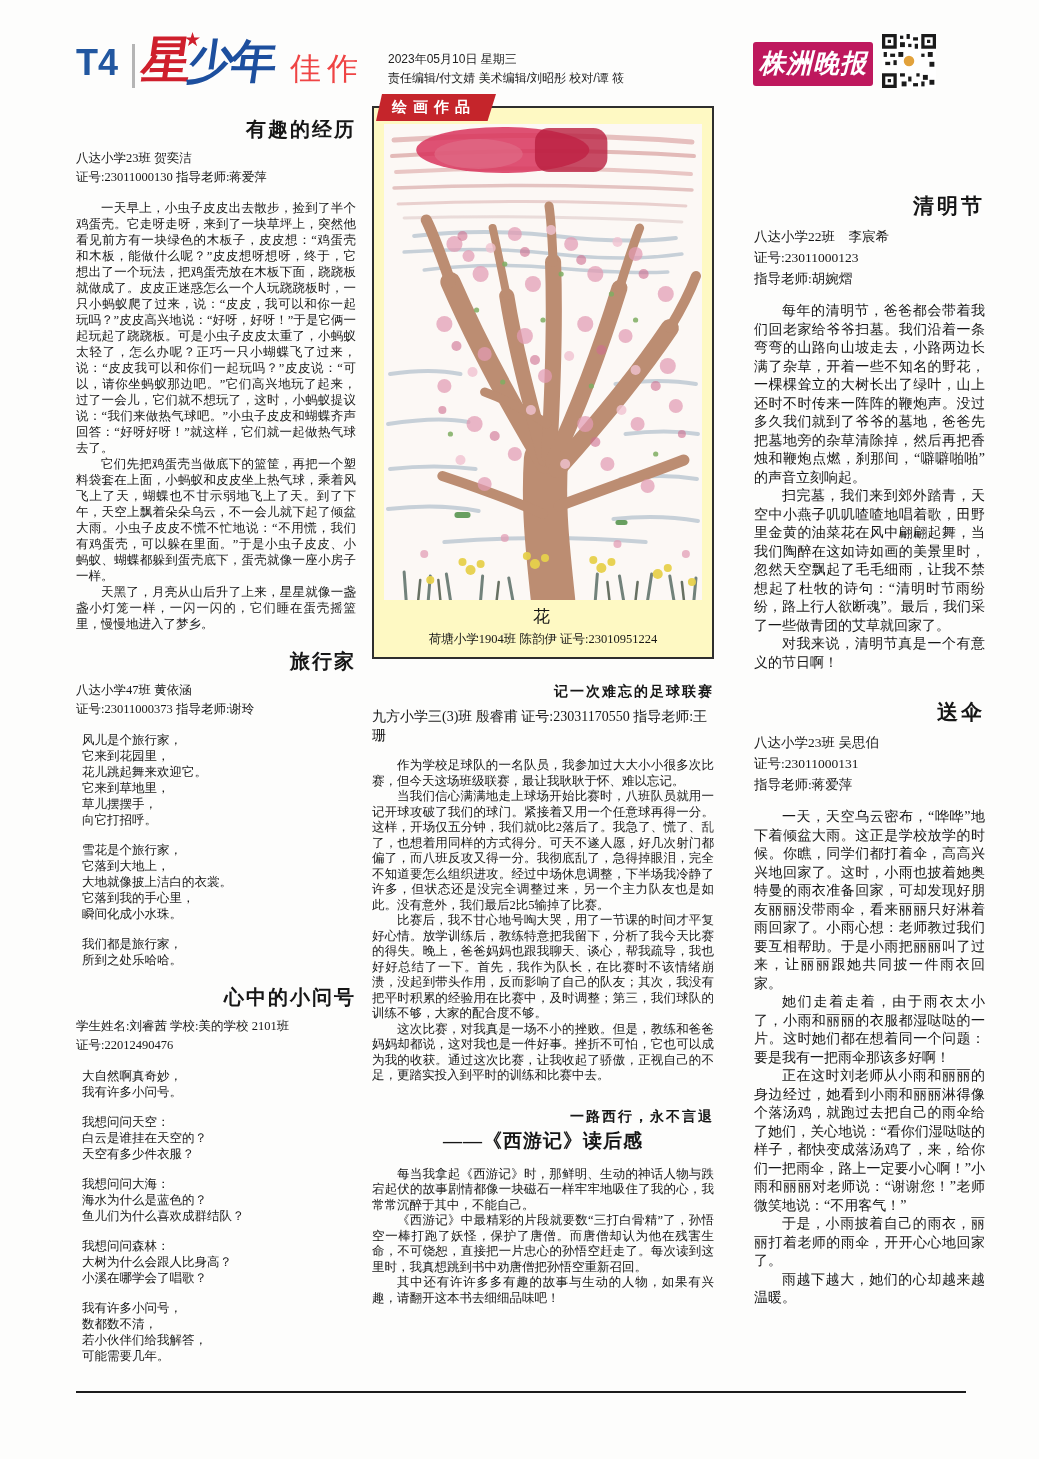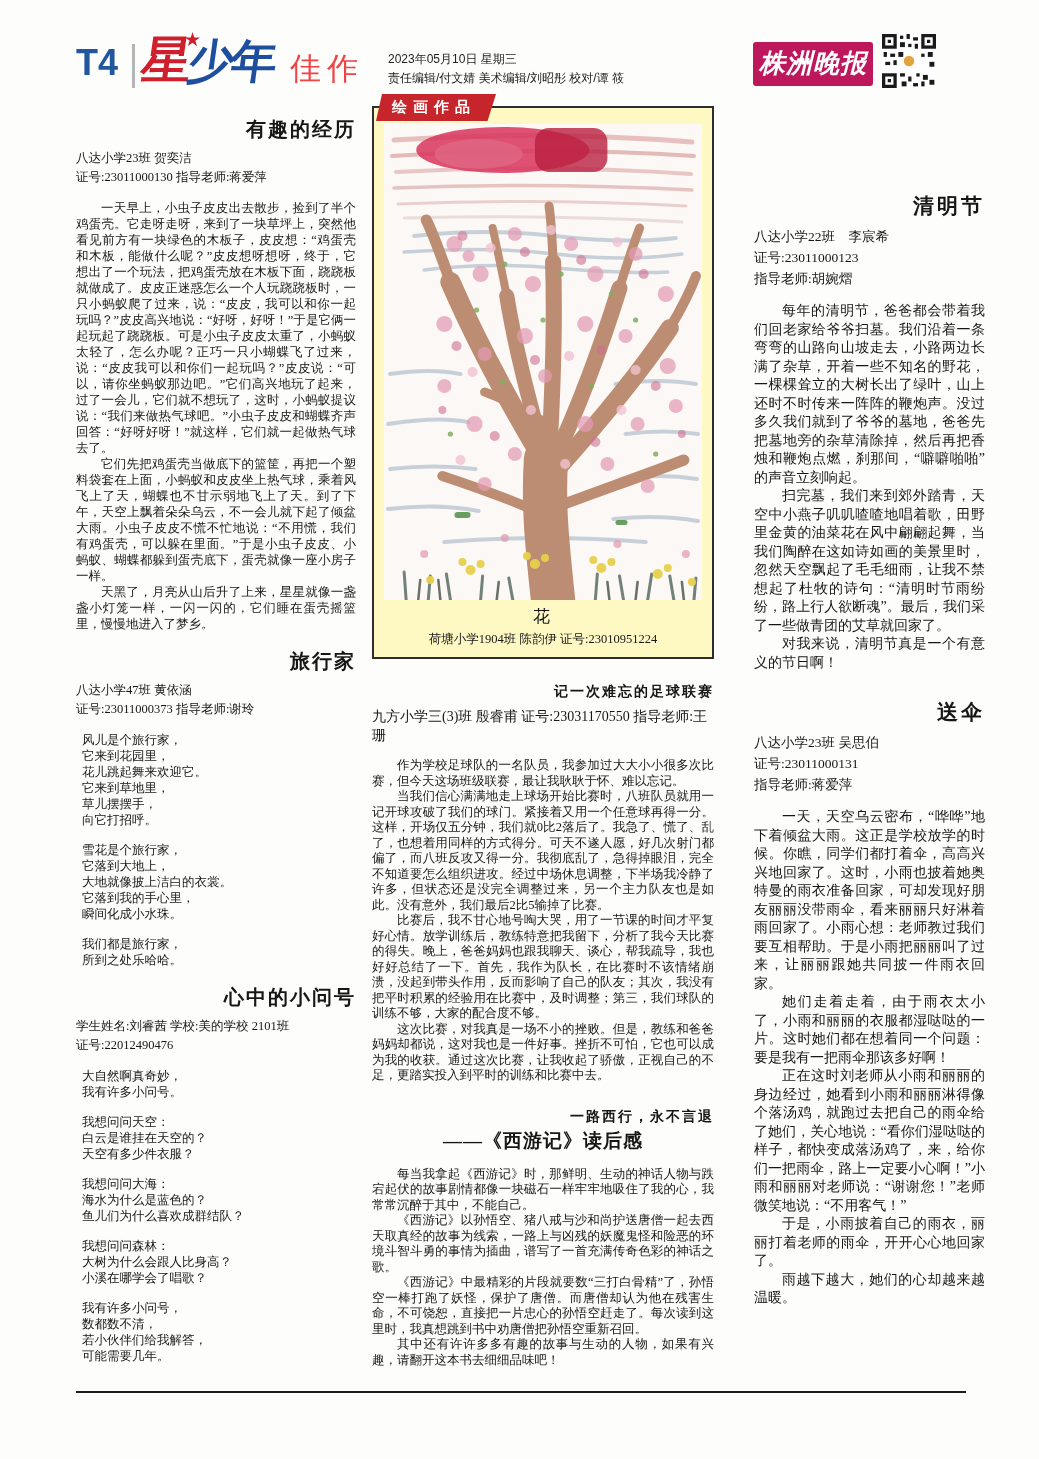--- a/index.html
+++ b/index.html
@@ -353,21 +353,20 @@
         <p class="bp">比赛后，我不甘心地号啕大哭，用了一节课的时间才平复好心情。放学训练后，教练特意把我留下，分析了我今天比赛的得失。晚上，爸爸妈妈也跟我聊天、谈心，帮我疏导，我也好好总结了一下。首先，我作为队长，在比赛时不该情绪崩溃，没起到带头作用，反而影响了自己的队友；其次，我没有把平时积累的经验用在比赛中，及时调整；第三，我们球队的训练不够，大家的配合度不够。</p>
         <p class="bp">这次比赛，对我真是一场不小的挫败。但是，教练和爸爸妈妈却都说，这对我也是一件好事。挫折不可怕，它也可以成为我的收获。通过这次比赛，让我收起了骄傲，正视自己的不足，更踏实投入到平时的训练和比赛中去。</p>
       </div>
     </article>
 
     <article class="mid-article">
       <h2 class="title" style="margin-bottom:2px">一路西行，永不言退</h2>
       <h3 class="title2">——《西游记》读后感</h3>
       <div class="body">
         <p class="bp">每当我拿起《西游记》时，那鲜明、生动的神话人物与跌宕起伏的故事剧情都像一块磁石一样牢牢地吸住了我的心，我常常沉醉于其中，不能自己。</p>
-        <p class="bp">《西游记》以孙悟空、猪八戒与沙和尚护送唐僧一起去西天取真经的故事为线索，一路上与凶残的妖魔鬼怪和险恶的环境斗智斗勇的事情为插曲，谱写了一首充满传奇色彩的神话之歌。</p>
         <p class="bp">《西游记》中最精彩的片段就要数“三打白骨精”了，孙悟空一棒打跑了妖怪，保护了唐僧。而唐僧却认为他在残害生命，不可饶恕，直接把一片忠心的孙悟空赶走了。每次读到这里时，我真想跳到书中劝唐僧把孙悟空重新召回。</p>
         <p class="bp">其中还有许许多多有趣的故事与生动的人物，如果有兴趣，请翻开这本书去细细品味吧！</p>
       </div>
     </article>
   </section>
 
   <section class="col col-right">
     <article class="article">
       <h2 class="title">清明节</h2>
       <p class="byline">八达小学22班　李宸希</p>

